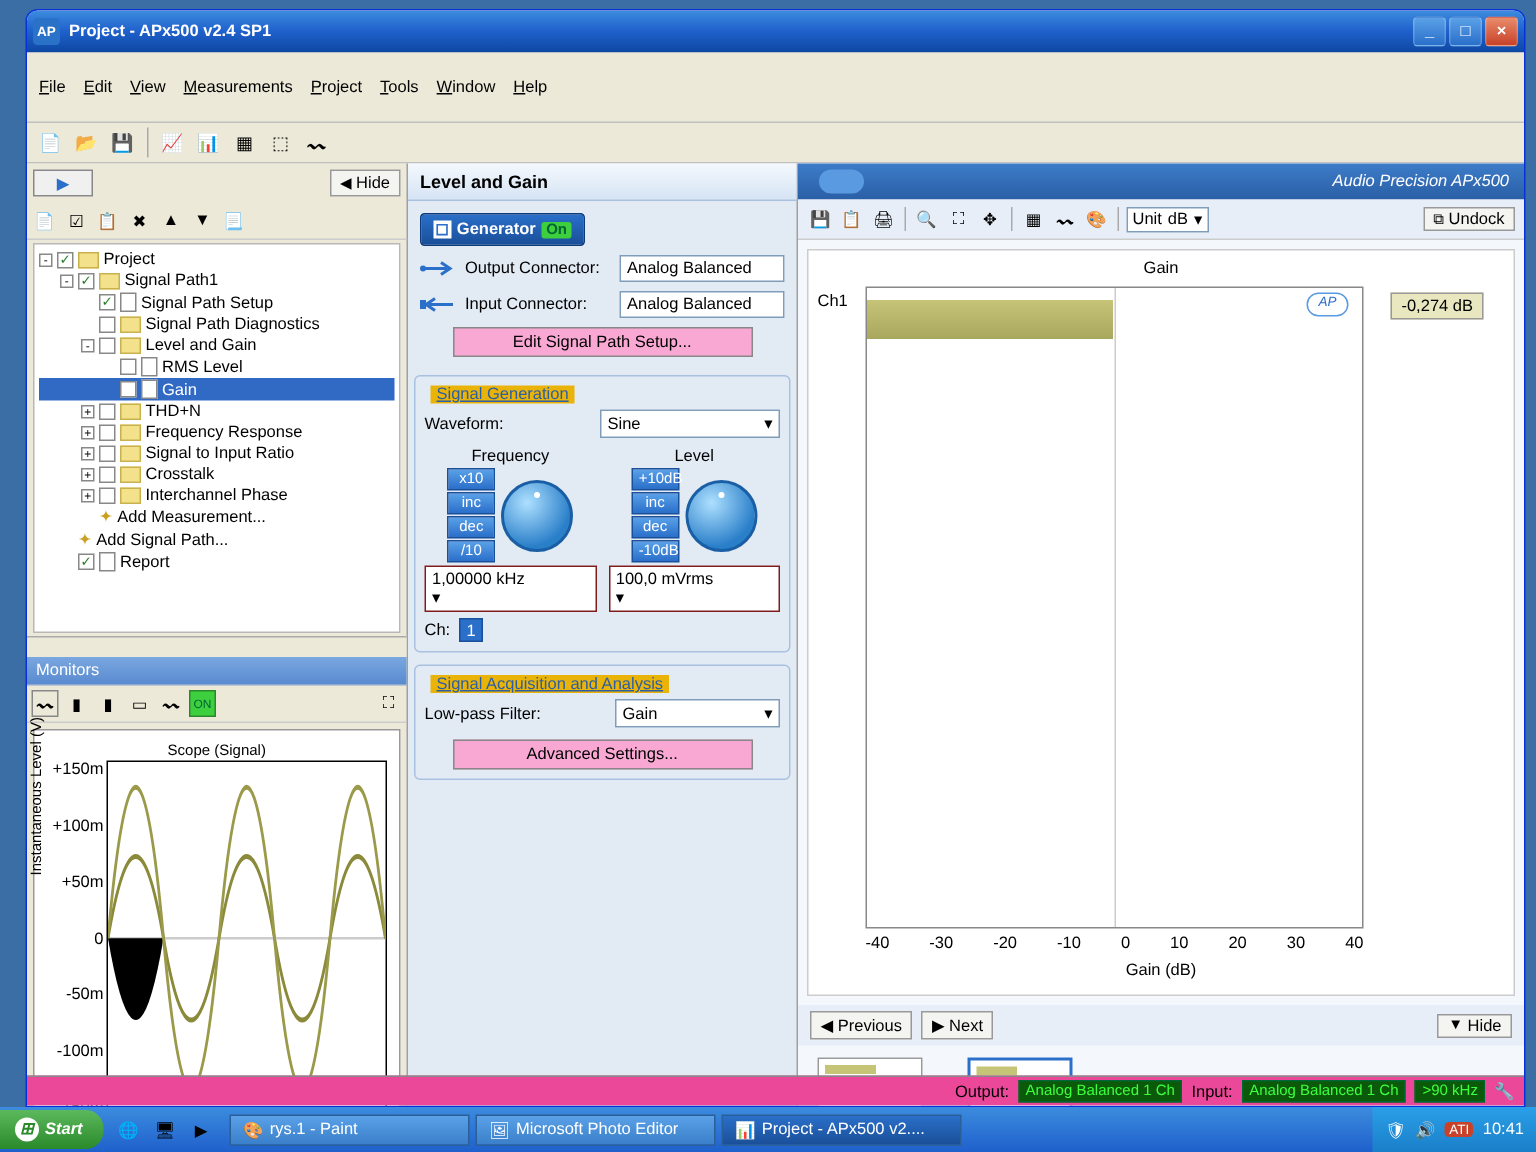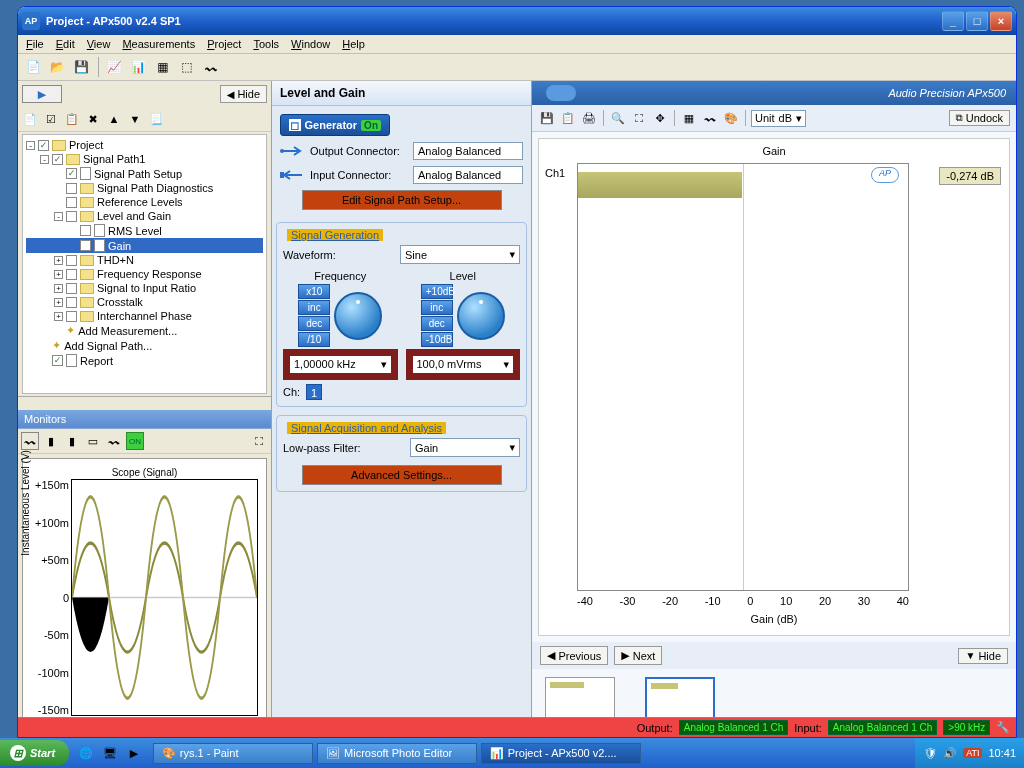--- a/index.html
+++ b/index.html
@@ -7,21 +7,21 @@
 
 
 .xp-window { position: absolute; left: 17px; top: 6px; width: 1000px; height: 732px; border: 1px solid #0831d9; border-radius: 8px 8px 0 0; background: #ece9d8; overflow: hidden; }
 .titlebar { height: 28px; background: linear-gradient(to bottom, #3c8cde 0%, #1f60cc 50%, #0d47a1 100%); display: flex; align-items: center; padding: 0 4px; color: #fff; font-weight: bold; font-size: 13px; }
 .titlebar .icon { width: 18px; height: 18px; background: #2a72c8; border-radius: 3px; margin-right: 6px; display: flex; align-items: center; justify-content: center; font-size: 9px; color:#fff; }
 .win-btns { margin-left: auto; display: flex; gap: 2px; }
 .win-btn { width: 22px; height: 20px; border-radius: 3px; border: 1px solid #fff3; display: flex; align-items: center; justify-content: center; font-weight: bold; color: #fff; }
 .win-min, .win-max { background: linear-gradient(#5aa1e8,#2a6fc9); }
 .win-close { background: linear-gradient(#e88b6a,#c8422a); }
 
-.menubar { background: #ece9d8; padding: 3px 8px; display: flex; gap: 12px; border-bottom: 1px solid #c0c0c0; }
+.menubar { background: #ece9d8; padding: 17px 8px; display: flex; gap: 12px; border-bottom: 1px solid #c0c0c0; }
 .menubar span { cursor: default; }
 .menubar span u { text-decoration: underline; }
 
 .toolbar { background: #ece9d8; padding: 3px 6px; display: flex; gap: 4px; border-bottom: 1px solid #c0c0c0; }
 .tb-btn { width: 20px; height: 20px; border: 1px solid transparent; display: flex; align-items: center; justify-content: center; font-size: 12px; }
 
 .content { display: flex; height: 670px; }
 
 
 .left-panel { width: 254px; background: #ece9d8; border-right: 1px solid #a0a0a0; display: flex; flex-direction: column; }
@@ -56,62 +56,62 @@
 .center-panel { width: 260px; background: #e2eaf4; border-right: 1px solid #a0a0a0; display:flex; flex-direction:column; }
 .section-title { background: linear-gradient(#f4f8fd,#d6e4f4); padding: 5px 8px; font-weight: bold; font-size: 12px; border-bottom:1px solid #a9c1e0; }
 .gen-body { padding: 8px; display:flex; flex-direction:column; gap:6px; }
 .gen-btn { background: linear-gradient(#2a6fc9,#1a4f99); color:#fff; padding:4px 8px; border:1px solid #0d3a7a; border-radius:3px; display:inline-flex; align-items:center; gap:4px; width:110px; font-weight:bold; font-size:11px;}
 .gen-on { background:#3dcf3d; color:#063; padding:0 3px; border-radius:2px; font-size:10px;}
 .row { display:flex; align-items:center; gap:6px; }
 .row label { flex:1; font-size:11px; }
 .combo { border:1px solid #7f9db9; background:#fff; padding:2px 4px; width:110px; display:flex; justify-content:space-between; align-items:center;}
 .combo-wide { width:120px; }
 .arrow-icon { width:24px; height:14px; }
-.edit-btn { border:1px solid #888; background:#c2410c; padding:3px; text-align:center; width:200px; margin:0 auto;}
+.edit-btn { border:1px solid #888; background:#f9a8d4; padding:3px; text-align:center; width:200px; margin:0 auto;}
 .fieldset { border:1px solid #a9c1e0; border-radius:4px; margin:4px; padding:6px; }
 .fieldset-title { color:#2a5fa5; font-size:11px; margin:-12px 0 4px 4px; background:#eab308; display:inline-block; padding:0 4px;text-decoration:underline;}
 .knob-col { flex:1; display:flex; flex-direction:column; align-items:center; gap:2px;}
 .knob-label { font-size:11px; text-align:center;}
 .btn-stack { display:flex; flex-direction:column; gap:1px; }
 .sm-btn { background:linear-gradient(#5aa1e8,#2a6fc9); color:#fff; font-size:10px; padding:1px 4px; border:1px solid #1a4f99; width:32px; text-align:center;}
 .knob { width:48px; height:48px; border-radius:50%; background:radial-gradient(circle at 35% 30%, #aee0ff, #2a7fc9 70%); border:2px solid #1a5fa5; position:relative;}
 .knob::after{content:""; position:absolute; left:50%; top:6px; width:4px; height:4px; background:#fff; border-radius:50%; transform:translateX(-50%);}
-.val-combo { border:7px solid #7f1d1d; background:#fff; padding:2px 4px; width:100%; display:flex; justify-content:space-between;}
+.val-combo { border:1px solid #7f1d1d; background:#fff; padding:2px 4px; width:100%; display:flex; justify-content:space-between;flex-direction:column;}
 .ch-row { display:flex; align-items:center; gap:6px; margin-top:4px;}
 .ch-box { background:#2a6fc9; color:#fff; width:16px; height:16px; text-align:center; line-height:16px; border:1px solid #1a4f99;}
 
 
 .right-panel { flex:1; background:#f4f8fd; display:flex; flex-direction:column; }
 .brand-bar { background:linear-gradient(#3d7cc9,#2a5fa5); color:#fff; text-align:center; padding:4px 10px; font-style:italic; font-size:13px; display:flex; align-items:center;}
 .brand-logo { width:30px; height:16px; background:#5a9ae0; border-radius:8px; margin-right:auto; margin-left:4px;}
 .chart-toolbar { padding:4px 6px; display:flex; gap:3px; align-items:center; background:#e8eef8; border-bottom:1px solid #ccc;}
 .ct-btn { width:18px; height:18px; border:1px solid transparent; display:flex;align-items:center;justify-content:center; font-size:11px;}
 .unit-box { border:1px solid #7f9db9; background:#fff; padding:1px 3px; display:flex; gap:4px; align-items:center;}
 .chart-area { flex:1; background:#fff; margin:6px; border:1px solid #ccc; position:relative; padding:6px;}
 .chart-title { text-align:center; font-size:11px;}
 .plot { position:absolute; left:38px; top:24px; right:100px; bottom:44px; border:1px solid #888;}
 .bar { position:absolute; left:0; top:8px; height:26px; background:linear-gradient(#c5c477,#a8a75e); }
 .ch-lbl { position:absolute; left:6px; top:28px; font-size:11px;}
-.val-lbl { position:absolute; right:8px; top:28px; background:#e8e7c0; border:1px solid #999; padding:2px 6px; font-size:11px;}
+.val-lbl { position:absolute; right:20px; top:28px; background:#e8e7c0; border:1px solid #999; padding:2px 6px; font-size:11px;}
 .ap-logo { position:absolute; right:110px; top:28px; width:28px; height:16px; border:1px solid #5a9ae0; border-radius:8px; color:#2a6fc9; font-size:9px; text-align:center; font-style:italic;}
 .x-ticks { position:absolute; left:38px; right:100px; bottom:28px; display:flex; justify-content:space-between; font-size:10px;}
 .x-title { position:absolute; bottom:10px; left:50%; transform:translateX(-50%); font-size:11px;}
 
 .nav-bar { padding:4px 8px; display:flex; gap:6px; align-items:center; background:#e8eef8;}
 .nav-btn { border:1px solid #999; background:#f4f4f0; padding:2px 6px; display:flex; align-items:center; gap:3px;}
 .thumbs { padding:8px; display:flex; gap:20px;}
 .thumb { width:80px; display:flex; flex-direction:column; align-items:center; gap:3px;}
 .thumb-img { width:70px; height:50px; border:1px solid #999; background:#fff; position:relative;}
 .thumb-img.sel { border:2px solid #2a6fc9;}
 .thumb-bar { position:absolute; left:4px; top:4px; right:30px; height:6px; background:#c5c477;}
 .thumb-lbl { font-size:10px;}
 .thumb-lbl.sel { background:#316ac5; color:#fff; padding:1px 3px;}
 
 
-.statusbar { height:20px; background:#ef4444; border-top:1px solid #888; display:flex; align-items:center; padding:0 6px; gap:6px; position:absolute; bottom:0; left:0; right:0;}
+.statusbar { height:20px; background:#ec4899; border-top:1px solid #888; display:flex; align-items:center; padding:0 6px; gap:6px; position:absolute; bottom:0; left:0; right:0;}
 .status-seg { background:#0a5a0a; color:#3dff3d; padding:1px 4px; font-size:10px; border:1px solid #063;}
 
 
 .taskbar { position:absolute; bottom:0; left:0; right:0; height:30px; background:linear-gradient(#3c8cde,#1f60cc); display:flex; align-items:center;}
 .start { background:linear-gradient(#5cb85c,#2a8a2a); color:#fff; font-weight:bold; font-style:italic; padding:5px 14px 5px 10px; border-radius:0 12px 12px 0; font-size:13px; display:flex; align-items:center; gap:4px;}
 .ql { display:flex; gap:2px; padding:0 6px;}
 .ql-btn { width:22px; height:22px; display:flex;align-items:center;justify-content:center;}
 .task-btn { background:linear-gradient(#5aa1e8,#3a7fc9); border:1px solid #2a5f99; color:#fff; padding:3px 8px; margin:0 2px; width:160px; display:flex; align-items:center; gap:4px; font-size:11px; overflow:hidden; white-space:nowrap;}
 .task-btn.active { background:linear-gradient(#2a6fc9,#1a4f99);}
 .tray { margin-left:auto; background:linear-gradient(#2a9fe8,#1a7fc9); padding:3px 8px; display:flex; align-items:center; gap:6px; color:#fff; height:100%;}
@@ -188,26 +188,20 @@
             <span style="width:9px"></span>
             <span class="chk on"></span>
             <span class="doc"></span>
             <span>Signal Path Setup</span>
           </div>
         <div class="tree-item indent2">
             <span style="width:9px"></span>
             <span class="chk"></span>
             <span class="fold"></span>
             <span>Signal Path Diagnostics</span>
-          </div>
-        <div class="tree-item indent2">
-            <span style="width:9px"></span>
-            <span class="chk"></span>
-            <span class="fold"></span>
-            <span>Reference Levels</span>
           </div>
         <div class="tree-item indent2">
             <span class="exp">-</span>
             <span class="chk"></span>
             <span class="fold"></span>
             <span>Level and Gain</span>
           </div>
         <div class="tree-item indent3">
             <span style="width:9px"></span>
             <span class="chk"></span>

